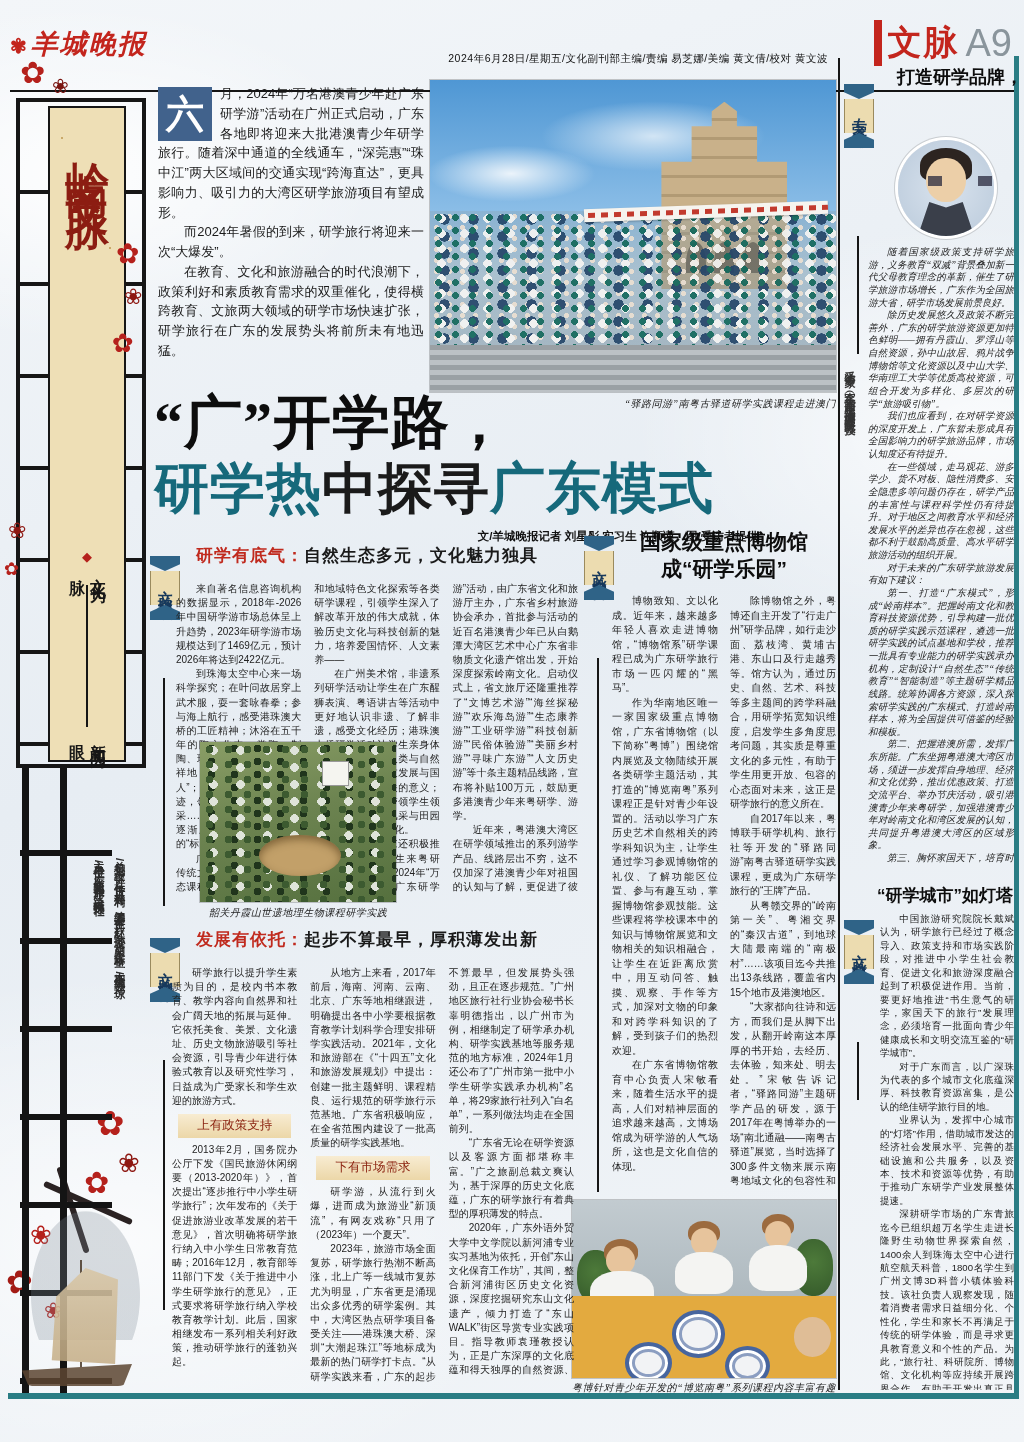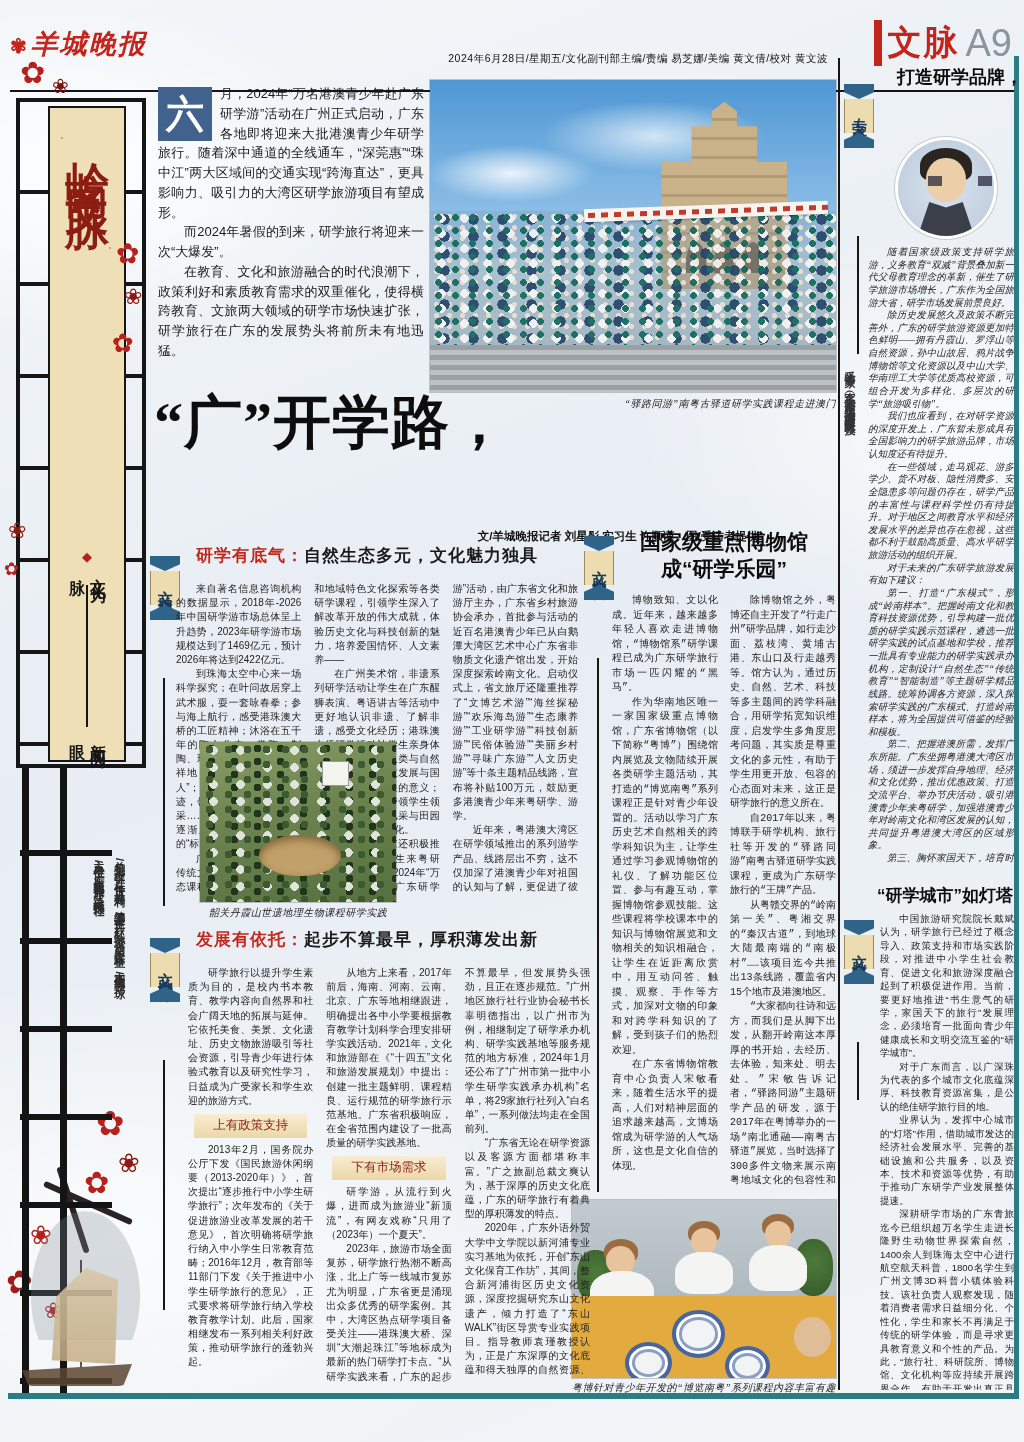--- a/index.html
+++ b/index.html
@@ -221,20 +221,21 @@
     <div class="arch" style="left:63%;top:52%;width:5%;height:10%;"></div>
     <div class="arch" style="left:70%;top:52%;width:5%;height:10%;"></div>
     <div class="arch" style="left:77%;top:52%;width:5%;height:10%;"></div>
     <div class="crowd"></div>
     <div class="banner-strip"></div>
     <div class="steps"></div>
   </div>
   <div class="caption" style="left:560px;top:397px;width:276px;text-align:right;">“驿路同游”南粤古驿道研学实践课程走进澳门</div>
 
   <div class="hl1">“广”开学路，</div>
+  <div class="hl2"><span class="teal">研学热</span><span>中探寻</span><span class="teal">广东模式</span></div>
   <div class="byline">文/羊城晚报记者 刘星彤 实习生 许顺谨　图/受访者提供</div>
 
   <div class="ribbon" style="left:150px;top:556px;">
     <div class="rib-cap top"></div>
     <div class="rib-body">
         <span>文脉现状</span>
       </div>
     <div class="rib-cap bot"></div>
   </div>
   <div class="vline" style="left:163px;top:678px;height:228px;"></div>
@@ -259,21 +260,21 @@
     <div class="rib-body">
         <span>文脉案例</span>
       </div>
     <div class="rib-cap bot"></div>
   </div>
   <div class="vline" style="left:597px;top:658px;height:534px;"></div>
   <div class="anli-head" style="left:612px;top:528px;width:224px;">
     <div>国家级重点博物馆</div>
     <div>成“研学乐园”</div>
   </div>
-  <div class="cols c2" style="left:612px;top:594px;width:224px;height:598px;font-family:Liberation Mono, monospace;">
+  <div class="cols c2" style="left:612px;top:594px;width:224px;height:598px;">
       <p>博物致知、文以化成。近年来，越来越多年轻人喜欢走进博物馆，“博物馆系”研学课程已成为广东研学旅行市场一匹闪耀的“黑马”。</p>
       <p>作为华南地区唯一一家国家级重点博物馆，广东省博物馆（以下简称“粤博”）围绕馆内展览及文物陆续开展各类研学主题活动，其打造的“博览南粤”系列课程正是针对青少年设置的。活动以学习广东历史艺术自然相关的跨学科知识为主，让学生通过学习参观博物馆的礼仪、了解功能区位置、参与有趣互动，掌握博物馆参观技能。这些课程将学校课本中的知识与博物馆展览和文物相关的知识相融合，让学生在近距离欣赏中，用互动问答、触摸、观察、手作等方式，加深对文物的印象和对跨学科知识的了解，受到孩子们的热烈欢迎。</p>
       <p>在广东省博物馆教育中心负责人宋敏看来，随着生活水平的提高，人们对精神层面的追求越来越高，文博场馆成为研学游的人气场所，这也是文化自信的体现。</p>
       <p>除博物馆之外，粤博还自主开发了“行走广州”研学品牌，如行走沙面、荔枝湾、黄埔古港、东山口及行走越秀等。馆方认为，通过历史、自然、艺术、科技等多主题间的跨学科融合，用研学拓宽知识维度，启发学生多角度思考问题，其实质是尊重文化的多元性，有助于学生用更开放、包容的心态面对未来，这正是研学旅行的意义所在。</p>
       <p>自2017年以来，粤博联手研学机构、旅行社等开发的“驿路同游”南粤古驿道研学实践课程，更成为广东研学旅行的“王牌”产品。</p>
       <p>从粤赣交界的“岭南第一关”、粤湘交界的“秦汉古道”，到地球大陆最南端的“南极村”……该项目迄今共推出13条线路，覆盖省内15个地市及港澳地区。</p>
       <p>“大家都向往诗和远方，而我们是从脚下出发，从翻开岭南这本厚厚的书开始，去经历、去体验，知来处、明去处。”宋敏告诉记者，“驿路同游”主题研学产品的研发，源于2017年在粤博举办的一场“南北通融——南粤古驿道”展览，当时选择了300多件文物来展示南粤地域文化的包容性和多样性，用展品连缀起古驿道上散落的南粤文化，再现驿路风采。恰逢当时，省政府工作报告、教育厅等12厅局相继公布关于古驿道活化和研学工作的相关实施意见，由此促成了“驿路同游”研学品牌的诞生。</p>
     </div>
   <div class="news-photo" style="left:572px;top:1200px;width:264px;height:178px;">
     <div class="room"></div>
@@ -298,21 +299,21 @@
 
   <div class="ribbon" style="left:150px;top:938px;">
     <div class="rib-cap top"></div>
     <div class="rib-body">
         <span>文脉溯源</span>
       </div>
     <div class="rib-cap bot"></div>
   </div>
   <div class="vline" style="left:163px;top:1060px;height:250px;"></div>
   <div class="sec-head" style="left:196px;top:928px;width:390px;"><span class="red">发展有依托：</span><span>起步不算最早，厚积薄发出新</span></div>
-  <div class="cols c3" style="left:188px;top:966px;width:402px;height:422px;">
+  <div class="cols c3" style="left:172px;top:966px;width:402px;height:422px;">
       <p>研学旅行以提升学生素质为目的，是校内书本教育、教学内容向自然界和社会广阔天地的拓展与延伸。它依托美食、美景、文化遗址、历史文物旅游吸引等社会资源，引导青少年进行体验式教育以及研究性学习，日益成为广受家长和学生欢迎的旅游方式。</p>
       <div class="flow-subhead">上有政策支持</div>
       <p>2013年2月，国务院办公厅下发《国民旅游休闲纲要（2013-2020年）》，首次提出“逐步推行中小学生研学旅行”；次年发布的《关于促进旅游业改革发展的若干意见》，首次明确将研学旅行纳入中小学生日常教育范畴；2016年12月，教育部等11部门下发《关于推进中小学生研学旅行的意见》，正式要求将研学旅行纳入学校教育教学计划。此后，国家相继发布一系列相关利好政策，推动研学旅行的蓬勃兴起。</p>
       <p>从地方上来看，2017年前后，海南、河南、云南、北京、广东等地相继跟进，明确提出各中小学要根据教育教学计划科学合理安排研学实践活动。2021年，文化和旅游部在《“十四五”文化和旅游发展规划》中提出：创建一批主题鲜明、课程精良、运行规范的研学旅行示范基地。广东省积极响应，在全省范围内建设了一批高质量的研学实践基地。</p>
       <div class="flow-subhead">下有市场需求</div>
       <p>研学游，从流行到火爆，进而成为旅游业“新顶流”，有网友戏称“只用了（2023年）一个夏天”。</p>
       <p>2023年，旅游市场全面复苏，研学旅行热潮不断高涨，北上广等一线城市复苏尤为明显，广东省更是涌现出众多优秀的研学案例。其中，大湾区热点研学项目备受关注——港珠澳大桥、深圳“大潮起珠江”等地标成为最新的热门研学打卡点。“从研学实践来看，广东的起步不算最早，但发展势头强劲，且正在逐步规范。”广州地区旅行社行业协会秘书长辜明德指出，以广州市为例，相继制定了研学承办机构、研学实践基地等服务规范的地方标准，2024年1月还公布了“广州市第一批中小学生研学实践承办机构”名单，将29家旅行社列入“白名单”，一系列做法均走在全国前列。</p>
       <p>“广东省无论在研学资源以及客源方面都堪称丰富。”广之旅副总裁文爽认为，基于深厚的历史文化底蕴，广东的研学旅行有着典型的厚积薄发的特点。</p>
       <p>2020年，广东外语外贸大学中文学院以新河浦专业实习基地为依托，开创“东山文化保育工作坊”，其间，整合新河浦街区历史文化资源，深度挖掘研究东山文化遗产，倾力打造了“东山WALK”街区导赏专业实践项目。指导教师袁瑾教授认为，正是广东深厚的文化底蕴和得天独厚的自然资源、社会资源，为研学课程的多样性与丰富性提供了肥沃土壤。</p>
     </div>

